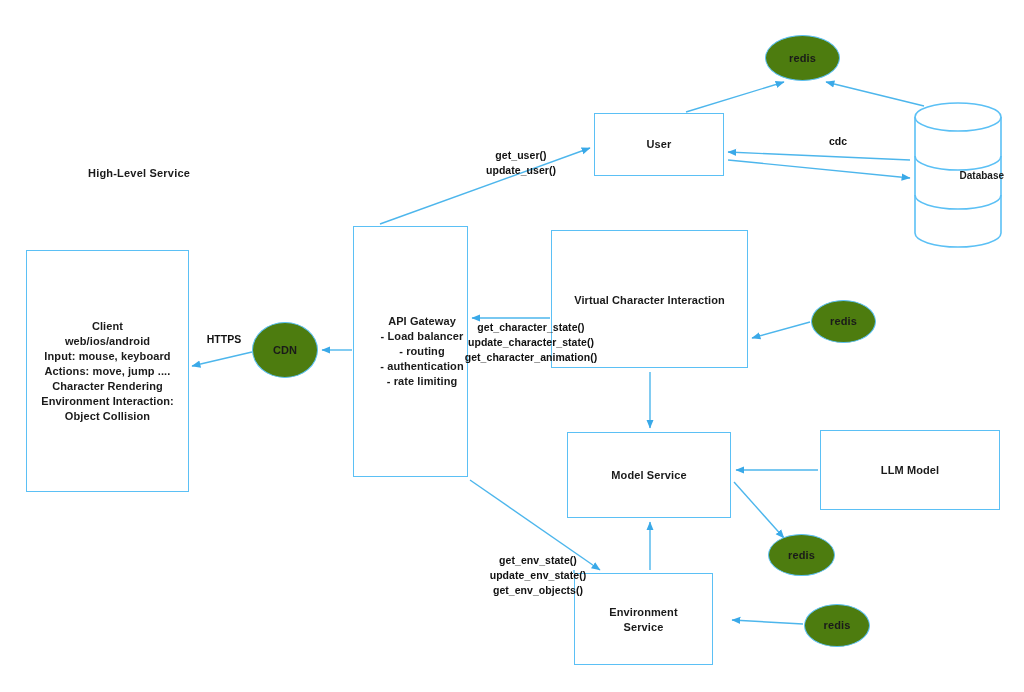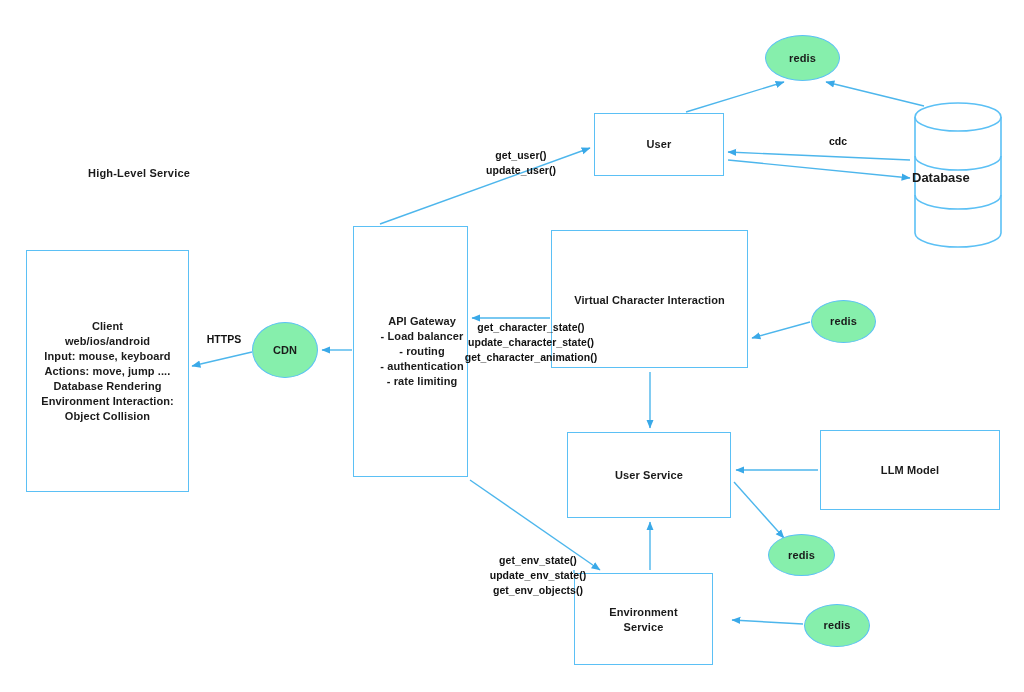--- a/index.html
+++ b/index.html
@@ -35,21 +35,21 @@
     line-height: 15px;
     font-weight: 600;
     letter-spacing: .1px;
   }
   .box {
     border: 1.6px solid #5bc0f5;
     background: #ffffff;
   }
   .ellipse {
     border: 1.6px solid #5bc0f5;
-    background: #86efac;
+    background: #4d7c0f;
     border-radius: 50%;
   }
   .edge-label {
     position: absolute;
     color: #111111;
     font-size: 10.5px;
     line-height: 15px;
     font-weight: 600;
     text-align: center;
     white-space: pre-line;
@@ -65,22 +65,22 @@
   .node-text {
     white-space: pre-line;
     display: block;
   }
   .cyl {
     position: absolute;
   }
   .cyl-label {
     position: absolute;
     width: 100%;
-    text-align: left;
-    font-size: 13px;
+    text-align: right;
+    font-size: 10px;
     font-weight: 600;
     color: #1a1a1a;
   }
 </style>
 </head>
 <body>
 
 <div id="canvas">
 
   <svg id="edges" viewBox="0 0 1024 692" width="1024" height="692">
@@ -127,21 +127,21 @@
     </g>
   </svg>
 
   <div class="title" style="left:88px; top:167px;">High-Level Service</div>
 
   <div class="node box" style="left:26px; top:250px; width:163px; height:242px;">
     <span class="node-text">Client
 web/ios/android
 Input: mouse, keyboard
 Actions: move, jump ....
-Database Rendering
+Character Rendering
 Environment Interaction:
 Object Collision</span>
   </div>
 
   <div class="node ellipse" style="left:252px; top:322px; width:66px; height:56px;">
     <span class="node-text">CDN</span>
   </div>
 
   <div class="node box" style="left:353px; top:226px; width:115px; height:251px;padding-left:23px;">
     <span class="node-text">API Gateway
@@ -175,21 +175,21 @@
 
   <div class="node box" style="left:551px; top:230px; width:197px; height:138px; align-items:flex-start;">
     <span class="node-text" style="margin-top:62px;">Virtual Character Interaction</span>
   </div>
 
   <div class="node ellipse" style="left:811px; top:300px; width:65px; height:43px;">
     <span class="node-text">redis</span>
   </div>
 
   <div class="node box" style="left:567px; top:432px; width:164px; height:86px;">
-    <span class="node-text">User Service</span>
+    <span class="node-text">Model Service</span>
   </div>
 
   <div class="node box" style="left:820px; top:430px; width:180px; height:80px;">
     <span class="node-text">LLM Model</span>
   </div>
 
   <div class="node ellipse" style="left:768px; top:534px; width:67px; height:42px;">
     <span class="node-text">redis</span>
   </div>
 

